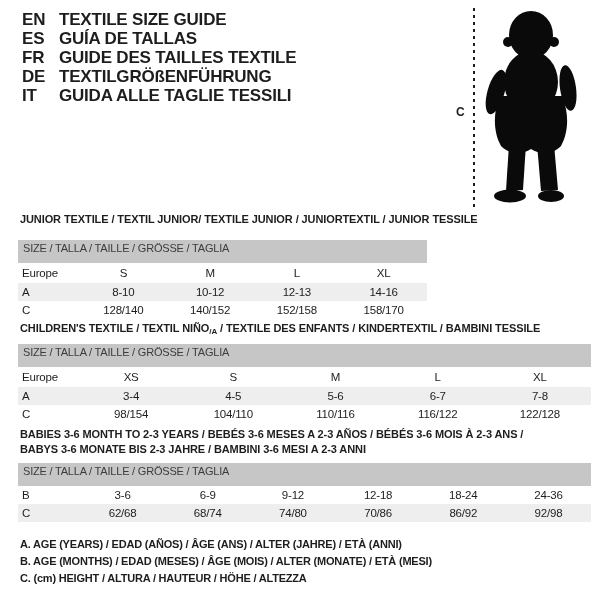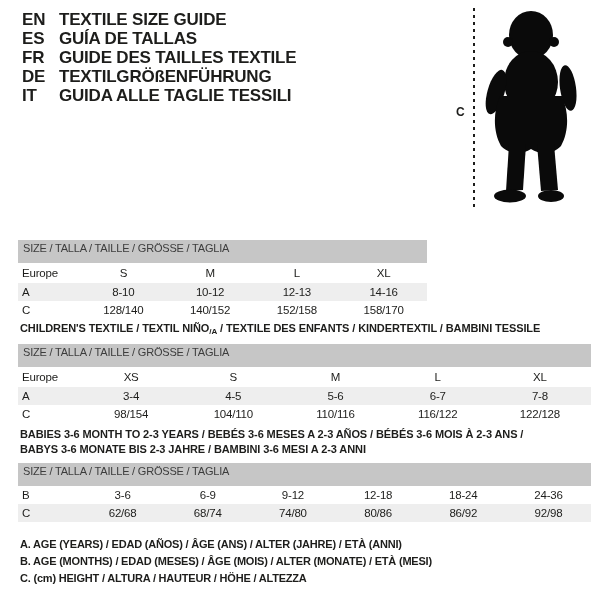--- a/index.html
+++ b/index.html
@@ -72,20 +72,21 @@
     <ellipse cx="50" cy="74" rx="27" ry="31"></ellipse>
     <ellipse cx="15" cy="84" rx="8.5" ry="23" transform="rotate(16 15 84)"></ellipse>
     <ellipse cx="87" cy="80" rx="8" ry="23" transform="rotate(-8 87 80)"></ellipse>
     <path d="M19,88 L81,88 C88,104 88,124 80,138 C71,147 59,147 50,141 C41,147 29,147 20,138 C12,124 12,104 19,88 Z"></path>
     <path d="M28,136 L45,136 L42,182 L25,183 Z"></path>
     <path d="M56,136 L73,136 L77,182 L60,183 Z"></path>
     <ellipse cx="29" cy="188" rx="16" ry="6.5"></ellipse>
     <ellipse cx="70" cy="188" rx="13" ry="6"></ellipse>
   </svg>
 
+  <div class="sec-title" style="top:213px;">JUNIOR TEXTILE / TEXTIL JUNIOR/ TEXTILE JUNIOR / JUNIORTEXTIL / JUNIOR TESSILE</div>
 
   <div class="tbl" style="top:240px;left:18px;width:409px;">
     <div class="bar">SIZE / TALLA / TAILLE / GRÖSSE / TAGLIA</div>
     <div class="trow euro">
       <span class="lcell">Europe</span>
       <span class="vcell">S</span>
       <span class="vcell">M</span>
       <span class="vcell">L</span>
       <span class="vcell">XL</span>
     </div>
@@ -149,21 +150,21 @@
       <span class="vcell">9-12</span>
       <span class="vcell">12-18</span>
       <span class="vcell">18-24</span>
       <span class="vcell">24-36</span>
     </div>
     <div class="trow data r-gray">
       <span class="lcell">C</span>
       <span class="vcell">62/68</span>
       <span class="vcell">68/74</span>
       <span class="vcell">74/80</span>
-      <span class="vcell">80/86</span>
+      <span class="vcell">70/86</span>
       <span class="vcell">86/92</span>
       <span class="vcell">92/98</span>
     </div>
   </div>
 
   <div class="footnotes">
     <div>A. AGE (YEARS) / EDAD (AÑOS) / ÂGE (ANS) / ALTER (JAHRE) / ETÀ (ANNI)</div>
     <div>B. AGE (MONTHS) / EDAD (MESES) / ÂGE (MOIS) / ALTER (MONATE) / ETÀ (MESI)</div>
     <div>C. (cm) HEIGHT / ALTURA / HAUTEUR / HÖHE / ALTEZZA</div>
   </div>

